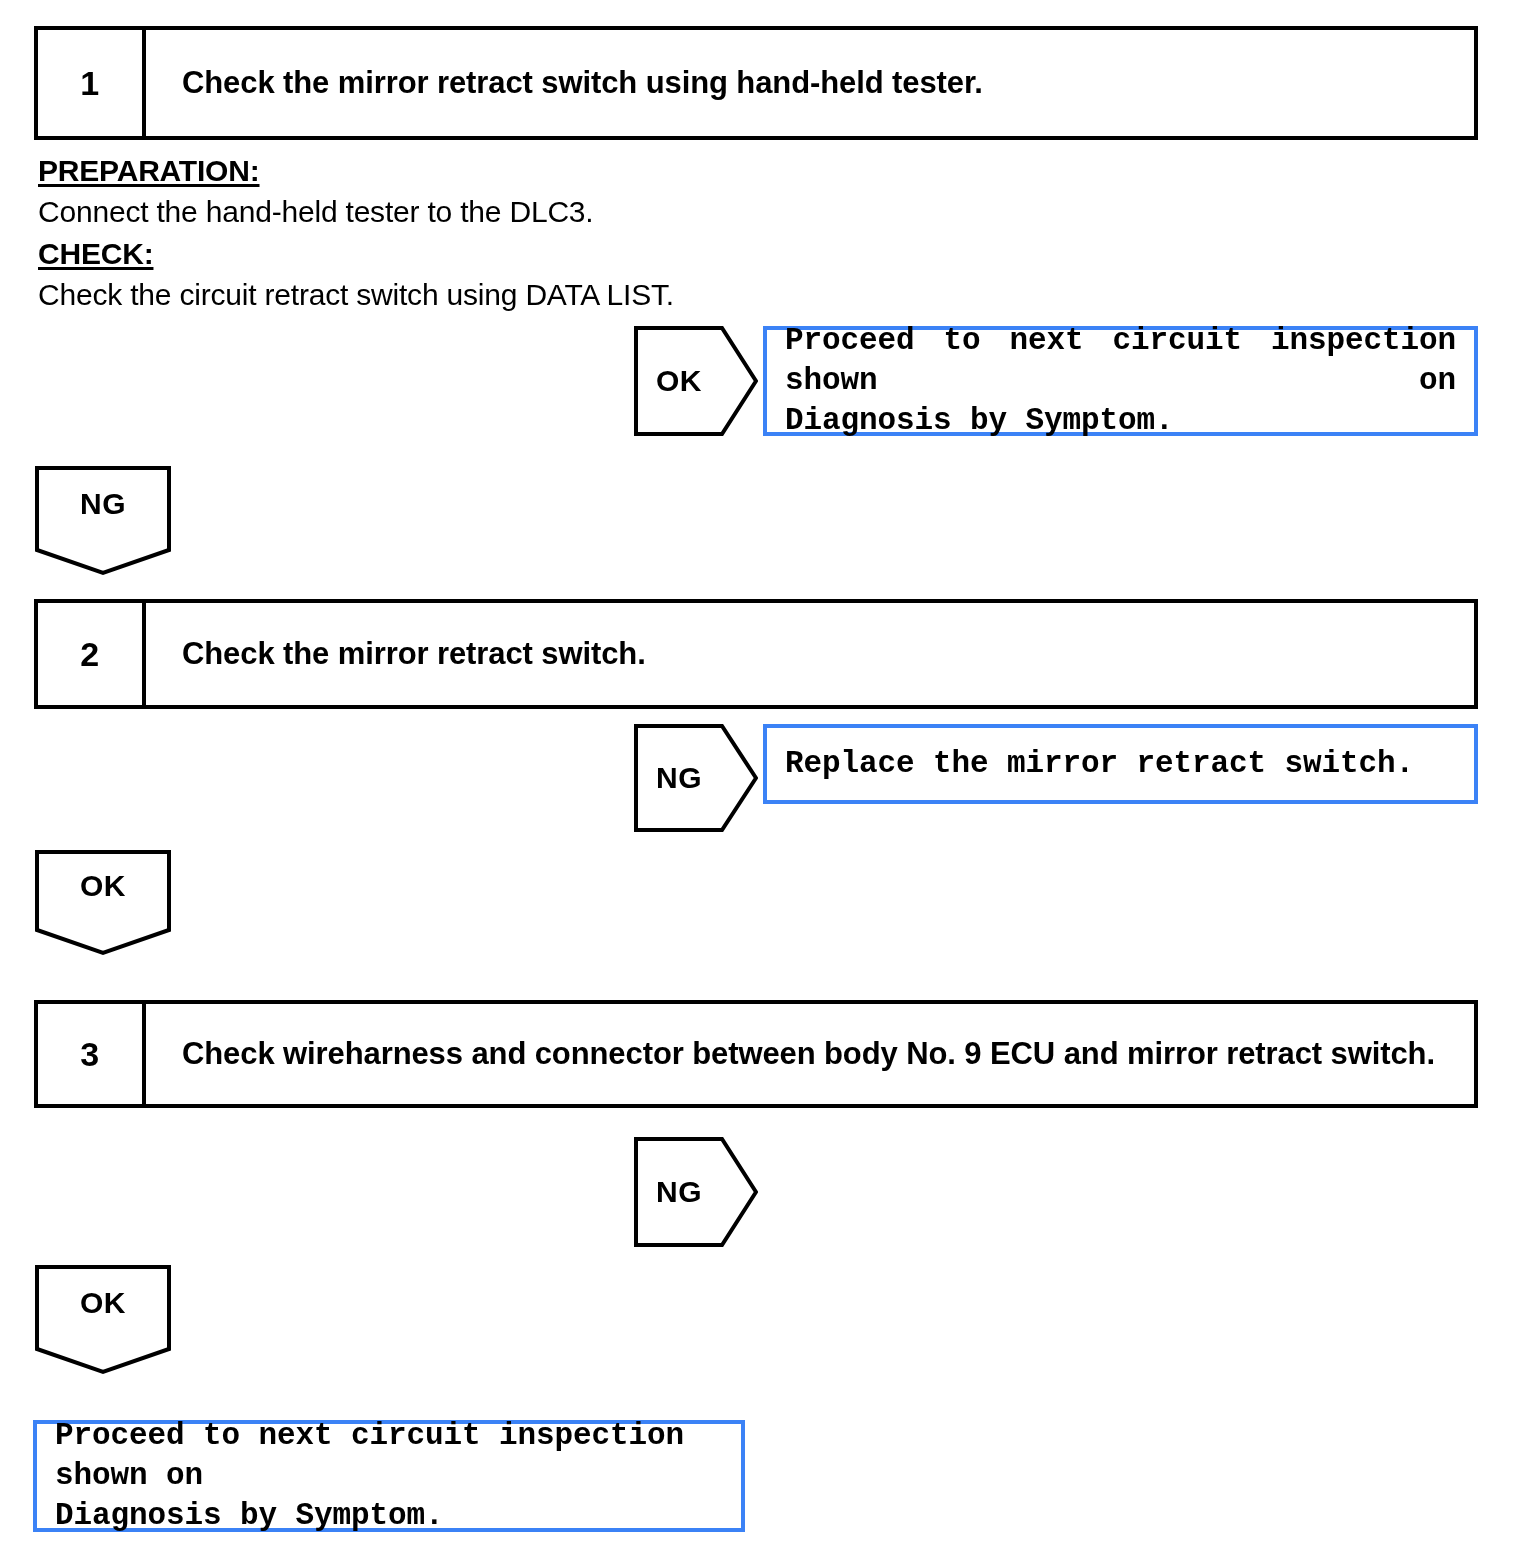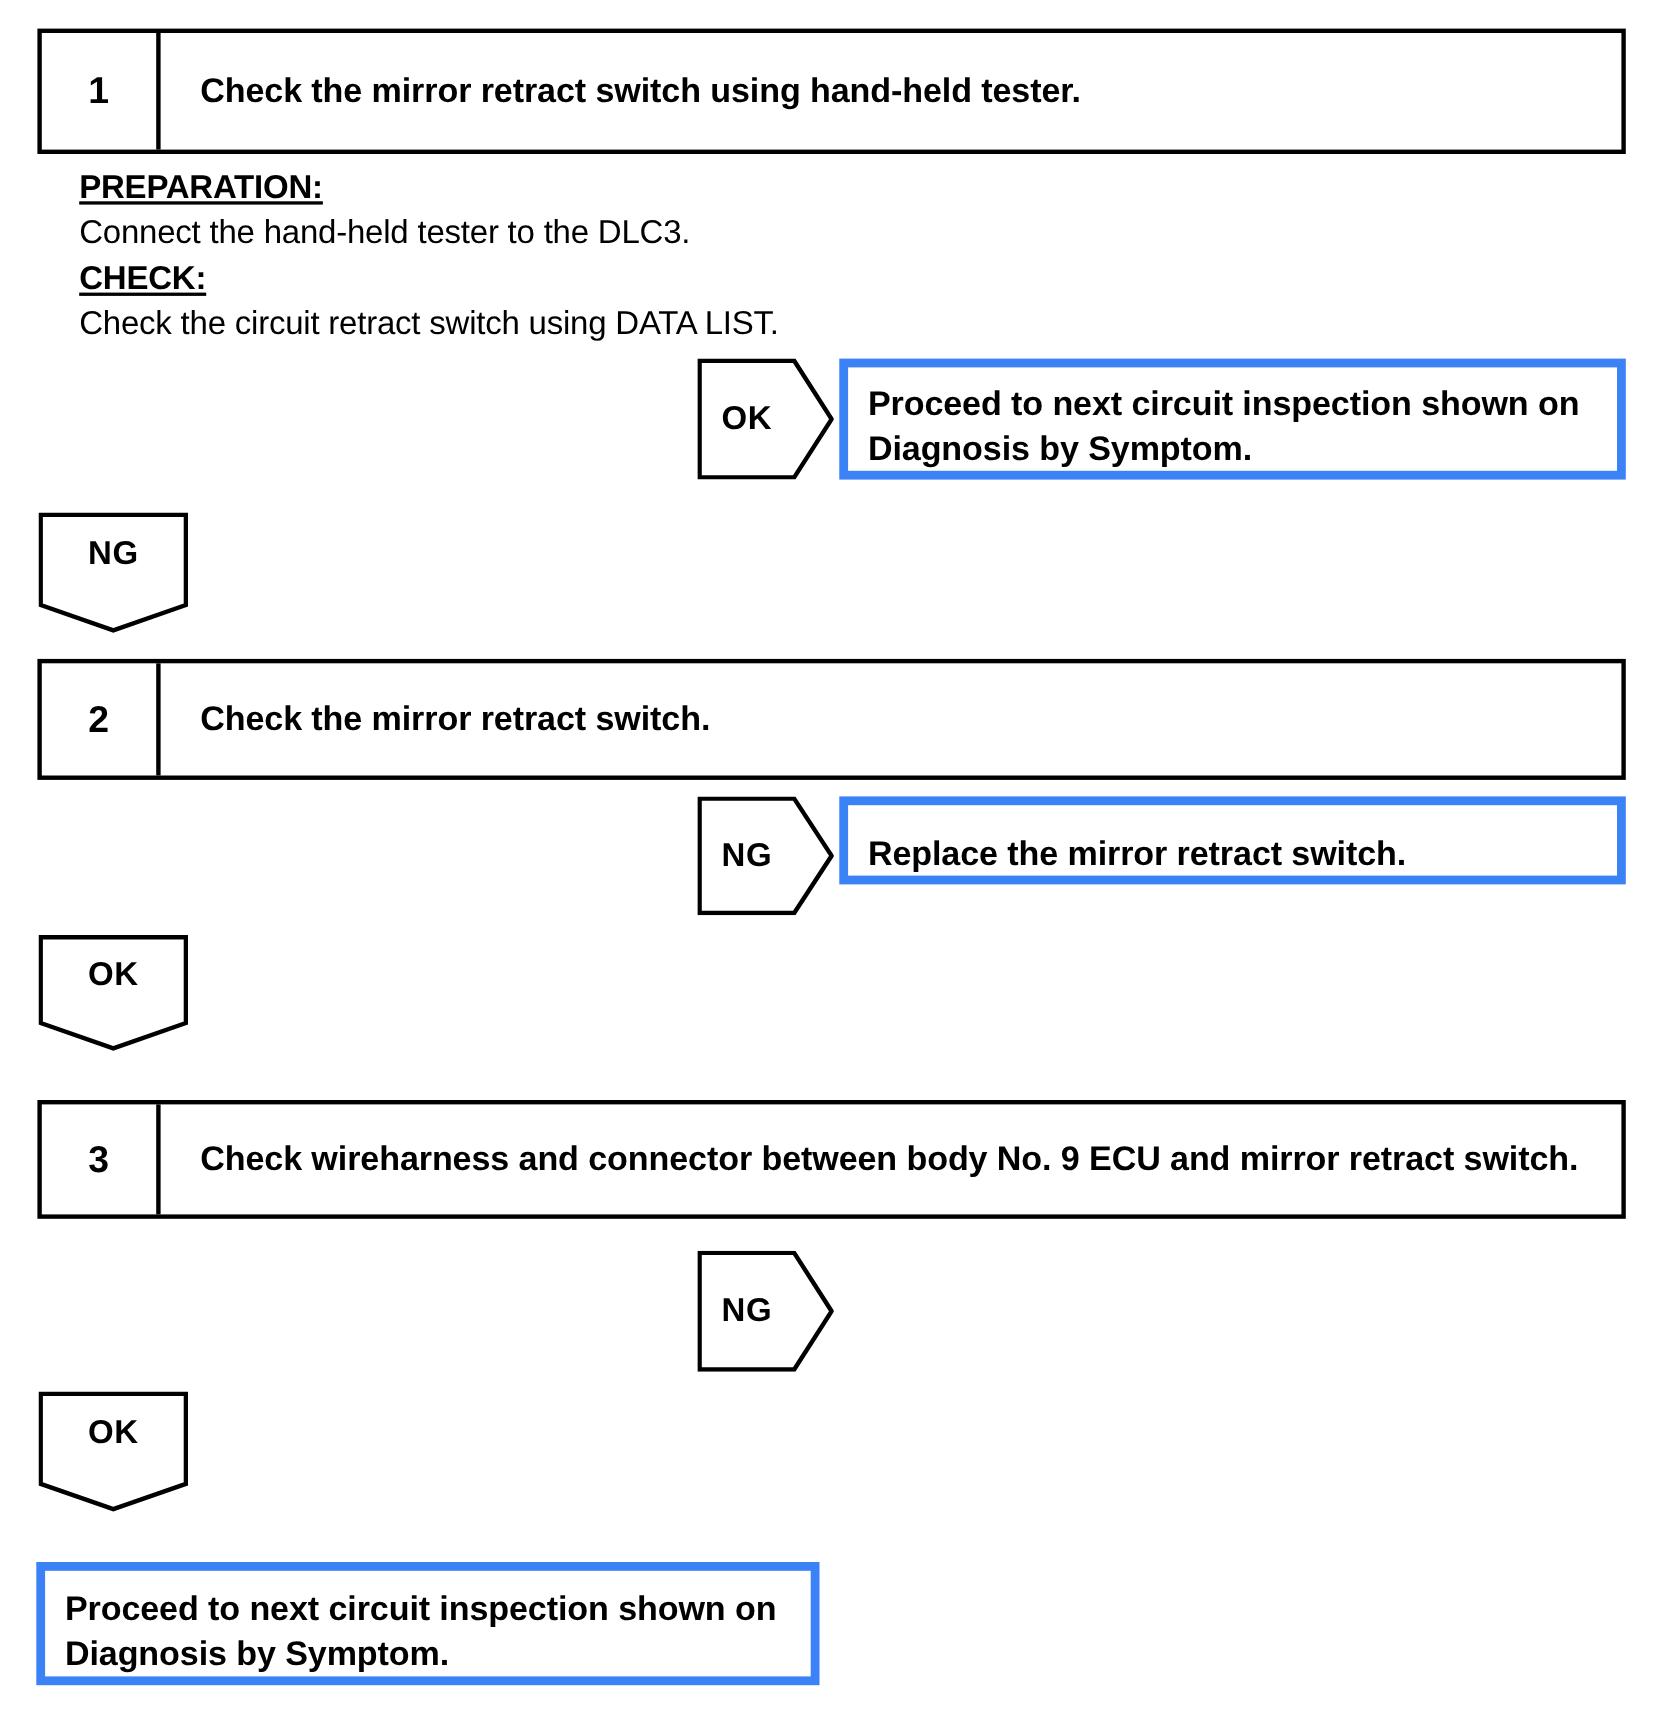--- a/index.html
+++ b/index.html
@@ -51,21 +51,20 @@
     line-height: 1.22;
     letter-spacing: -0.1px;
   }
 
   
   .note-block {
     position: absolute;
     font-size: 30px;
     line-height: 1.38;
     letter-spacing: -0.2px;
-    margin-left: 34px;
   }
   .note-head {
     font-weight: 700;
     text-decoration: underline;
     text-underline-offset: 3px;
   }
   .note-body {
     font-weight: 400;
   }
 
@@ -118,25 +117,26 @@
     justify-content: center;
     font-size: 30px;
     font-weight: 700;
     letter-spacing: 0.5px;
   }
 
   
   .result-box {
     position: absolute;
     box-sizing: border-box;
-    border: 8px solid #3b82f6;
+    border: 4px solid #3b82f6;
     background: #fff;
     display: flex;
-    align-items: flex-end;
+    align-items: center;
     padding: 0 18px;
+    font-family: Liberation Mono, monospace;
   }
   .result-text {
     font-size: 31px;
     font-weight: 700;
     line-height: 1.30;
     letter-spacing: -0.1px;
   }
   .justify2 {
     text-align: justify;
     text-align-last: left;

